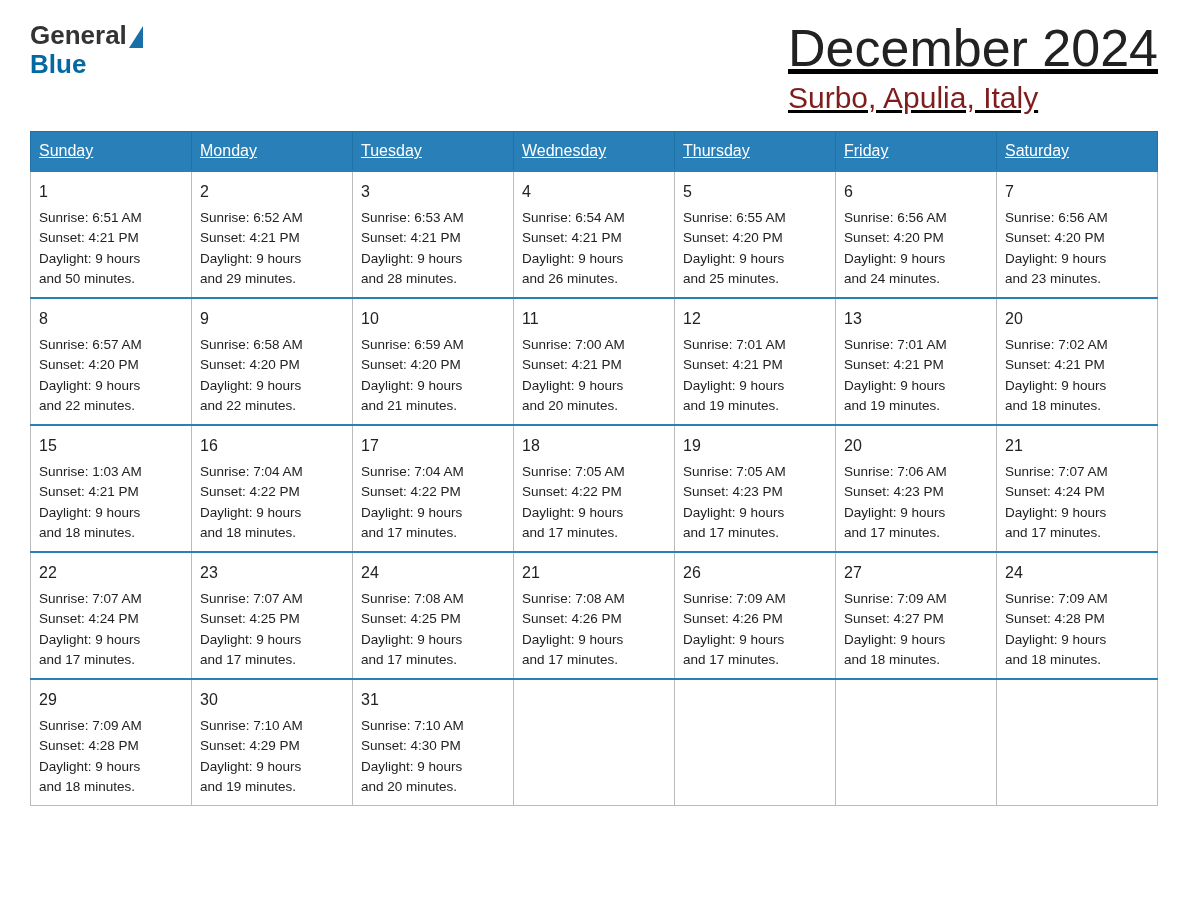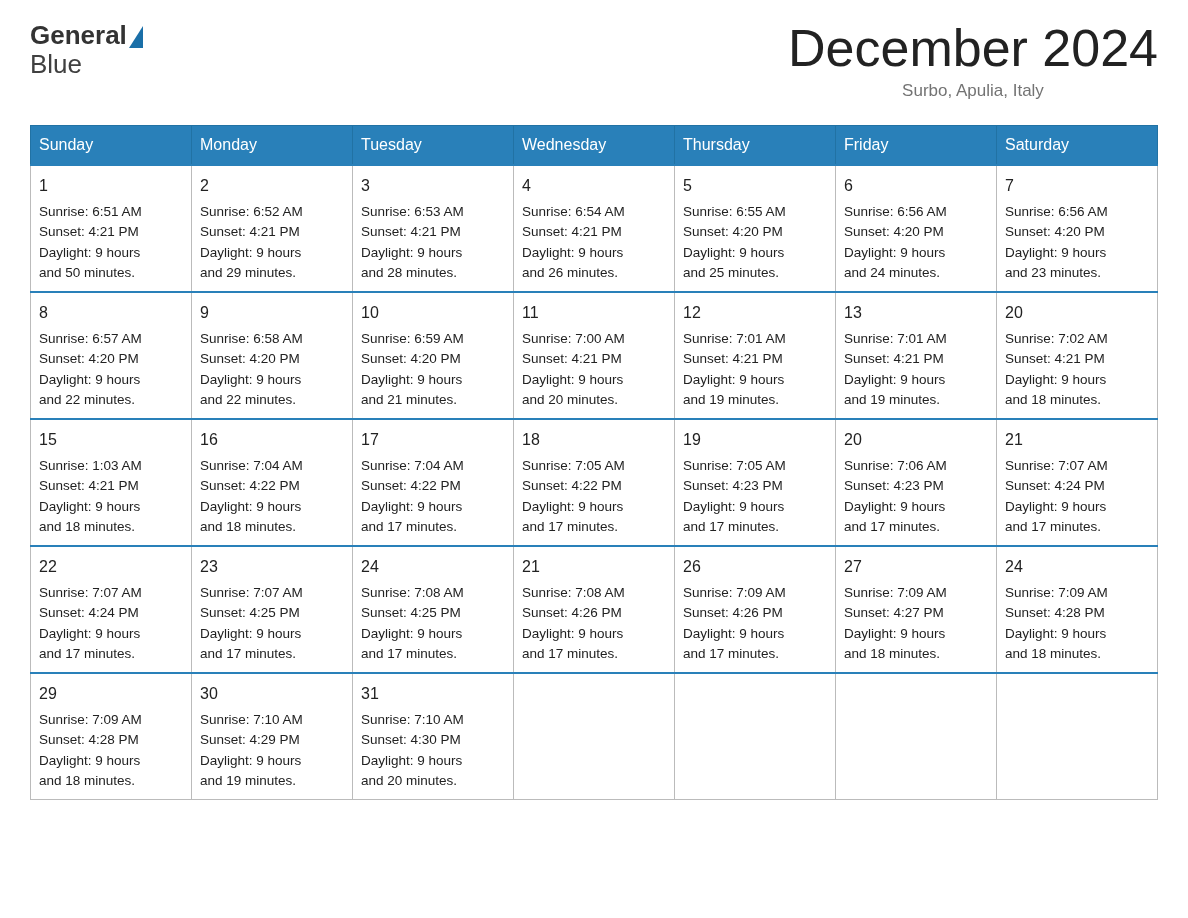--- a/index.html
+++ b/index.html
@@ -7,21 +7,21 @@
       font-family: Arial, sans-serif;
       background: #fff;
       padding: 20px 30px;
       width: 1188px;
       min-height: 918px;
     }
     .header {
       display: flex;
       justify-content: space-between;
       align-items: flex-start;
-      margin-bottom: 24px;
+      margin-bottom: 16px;
     }
     .logo {
       display: flex;
       flex-direction: column;
       align-items: flex-start;
     }
     .logo-top {
       display: flex;
       align-items: center;
     }
@@ -34,51 +34,53 @@
       width: 0;
       height: 0;
       border-left: 14px solid transparent;
       border-right: 0px solid transparent;
       border-bottom: 22px solid #1a6fa8;
       margin-left: 2px;
       margin-top: 2px;
     }
     .logo-blue {
       font-size: 26px;
-      font-weight: normal;
-      color: #404040;
+      font-weight: bold;
+      color: #0369a1;
       margin-top: -2px;
     }
     .title-section {
-      text-align: center;
+      text-align: left;
+      text-decoration: underline;
     }
     .month-title {
       font-size: 52px;
       font-weight: normal;
       color: #222;
       line-height: 1.1;
     }
     .location {
-      font-size: 17px;
-      color: #737373;
+      font-size: 30px;
+      color: #7f1d1d;
       margin-top: 4px;
     }
     .calendar {
       width: 100%;
       border-collapse: collapse;
       border: 1px solid #999;
     }
     .calendar th {
       background-color: #2980b9;
       color: #fff;
       padding: 10px 8px;
       font-size: 16px;
       font-weight: normal;
       text-align: left;
       border: 1px solid #2172a4;
+      text-decoration: underline;
     }
     .calendar td {
       vertical-align: top;
       padding: 8px;
       border: 1px solid #bbb;
       width: calc(100% / 7);
       min-height: 110px;
       font-size: 13.5px;
       color: #222;
       line-height: 1.5;

